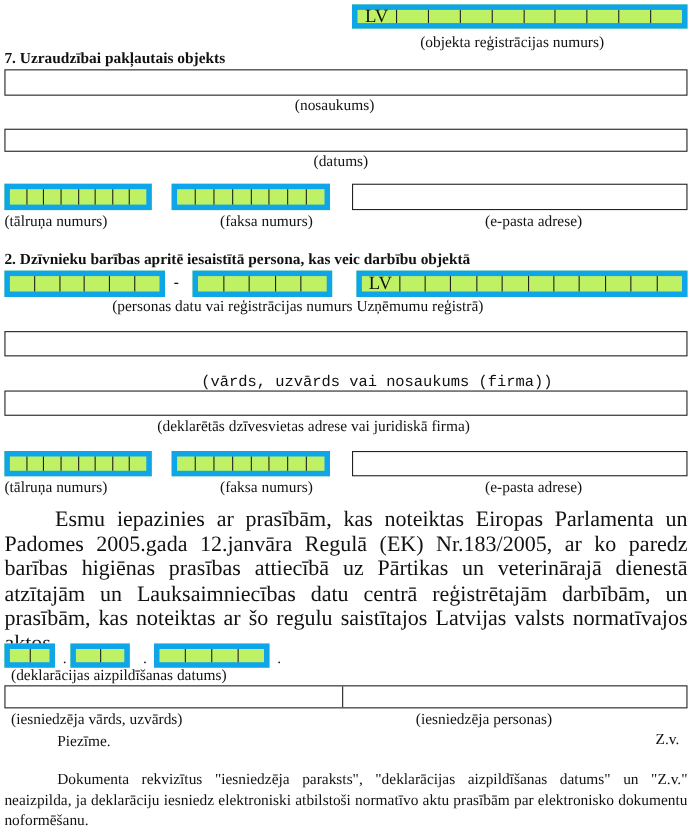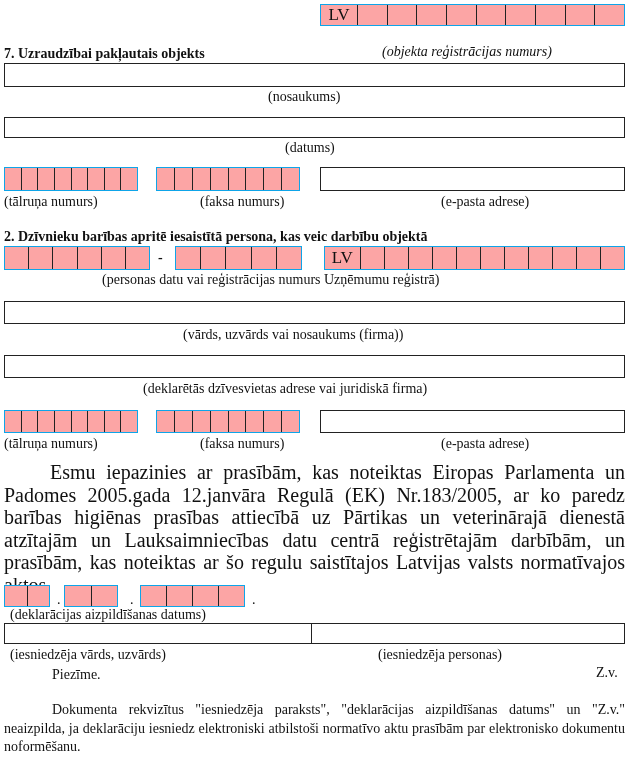--- a/index.html
+++ b/index.html
@@ -5,21 +5,21 @@
   html, body { margin: 0; padding: 0; background: #ffffff; }
   body {
     width: 629px; height: 761px; position: relative; overflow: hidden;
     font-family: "Liberation Serif", "DejaVu Serif", serif;
     color: #111;
   }
   .abs { position: absolute; }
   .cap { font-size: 14px; line-height: 16px; white-space: nowrap; }
   .head { font-size: 14px; font-weight: bold; line-height: 16px; white-space: nowrap; }
   .box { border: 1px solid #222; box-sizing: border-box; background: #fff; }
-  .grid { display: flex; border: 1px solid #0ea5e9; box-sizing: border-box; background: #fca5a5; }
+  .grid { display: flex; border: 5px solid #0ea5e9; box-sizing: border-box; background: #bef264; }
   .grid .cell { flex: 1 1 0; border-left: 1px solid #222; box-sizing: border-box; display:flex; align-items:center; justify-content:center; font-size: 17px; }
   .grid .cell:first-child { border-left: none; }
   .para { font-size: 20px; line-height: 22.5px; text-align: justify; }
   .note { font-size: 14px; line-height: 18.5px; text-align: justify; }
   .dot { font-size: 14px; }
 </style>
 </head>
 <body>
 
 <div class="abs grid" style="left:320px; top:4px; width:305px; height:22px;">
@@ -27,21 +27,21 @@
   <div class="cell"></div>
   <div class="cell"></div>
   <div class="cell"></div>
   <div class="cell"></div>
   <div class="cell"></div>
   <div class="cell"></div>
   <div class="cell"></div>
   <div class="cell"></div>
   <div class="cell"></div>
 </div>
-<div class="abs cap" style="left:382px; top:44px;font-style:italic;">(objekta reģistrācijas numurs)</div>
+<div class="abs cap" style="left:382px; top:32px;">(objekta reģistrācijas numurs)</div>
 
 <div class="abs head" style="left:4px; top:46px;">7. Uzraudzībai pakļautais objekts</div>
 <div class="abs box" style="left:4px; top:63px; width:621px; height:24px;"></div>
 <div class="abs cap" style="left:268px; top:89px;">(nosaukums)</div>
 <div class="abs box" style="left:4px; top:117px; width:621px; height:21px;"></div>
 <div class="abs cap" style="left:285px; top:140px;">(datums)</div>
 
 <div class="abs grid" style="left:4px; top:167px; width:134px; height:24px;">
   <div class="cell"></div>
     <div class="cell"></div>
@@ -94,21 +94,21 @@
     <div class="cell"></div>
     <div class="cell"></div>
     <div class="cell"></div>
     <div class="cell"></div>
     <div class="cell"></div>
     <div class="cell"></div>
 </div>
 <div class="abs cap" style="left:102px; top:272px;">(personas datu vai reģistrācijas numurs Uzņēmumu reģistrā)</div>
 
 <div class="abs box" style="left:4px; top:301px; width:621px; height:23px;"></div>
-<div class="abs cap" style="left:183px; top:327px;">(vārds, uzvārds vai nosaukums (firma))</div>
+<div class="abs cap" style="left:183px; top:340px;font-family:Liberation Mono, monospace;">(vārds, uzvārds vai nosaukums (firma))</div>
 <div class="abs box" style="left:4px; top:355px; width:621px; height:23px;"></div>
 <div class="abs cap" style="left:143px; top:381px;">(deklarētās dzīvesvietas adrese vai juridiskā firma)</div>
 
 <div class="abs grid" style="left:4px; top:410px; width:134px; height:23px;">
   <div class="cell"></div>
     <div class="cell"></div>
     <div class="cell"></div>
     <div class="cell"></div>
     <div class="cell"></div>
     <div class="cell"></div>

